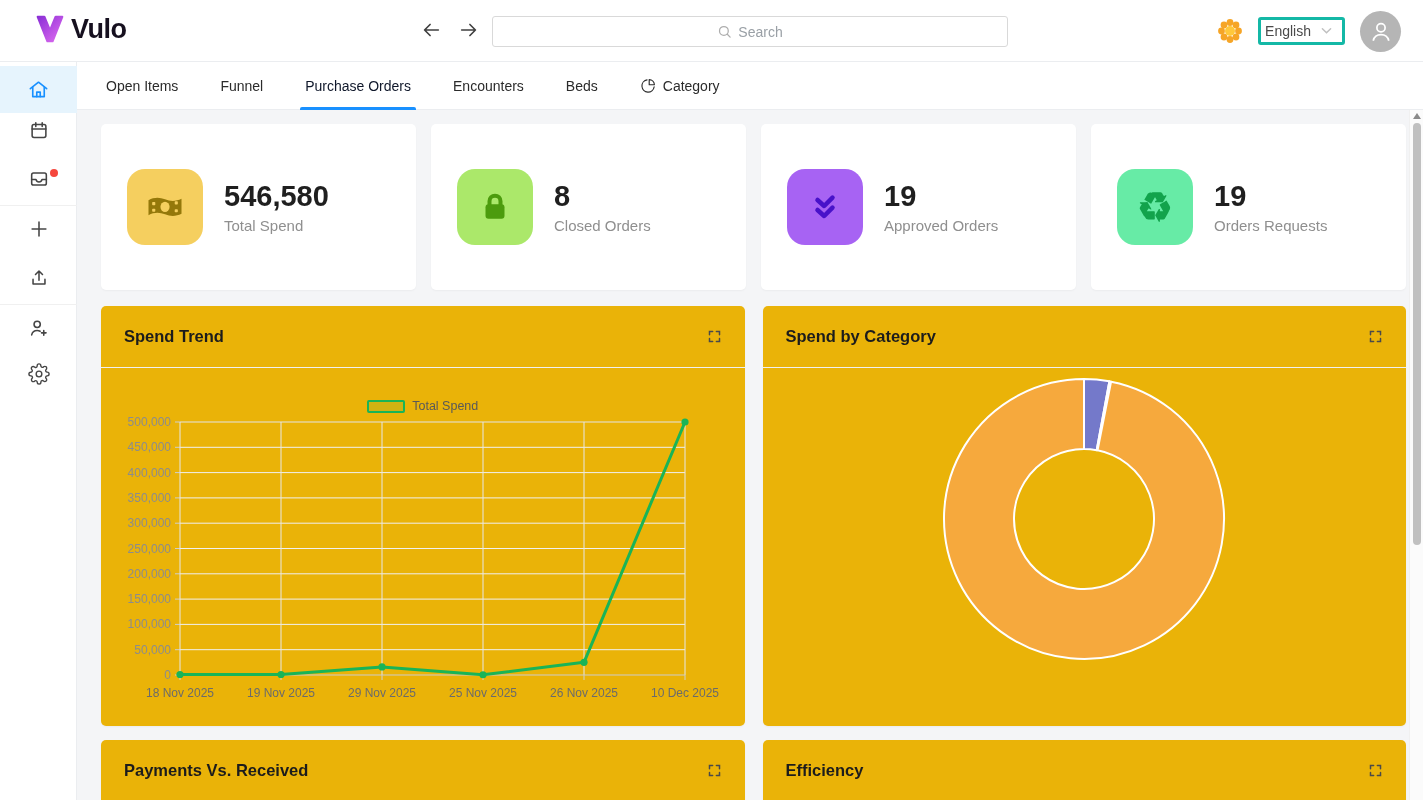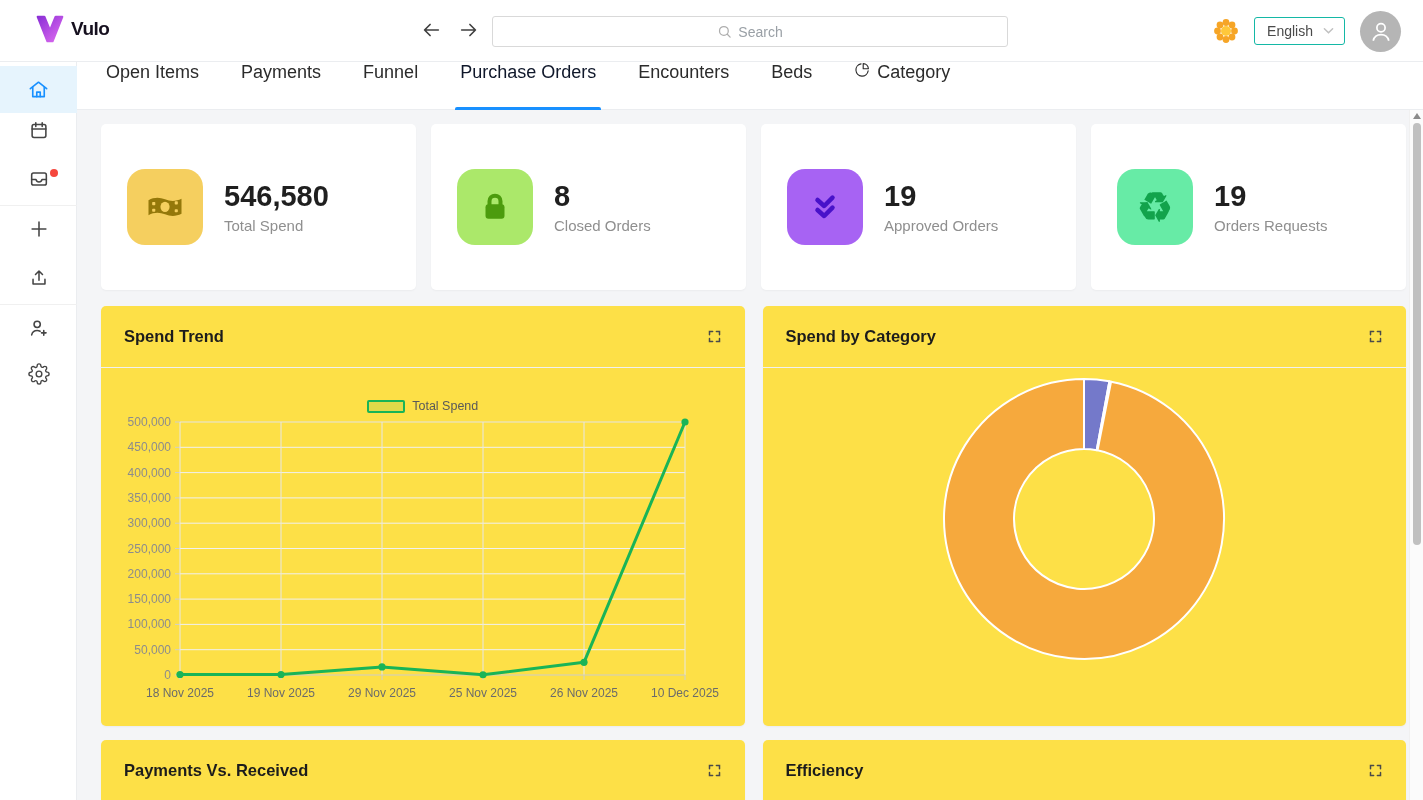--- a/index.html
+++ b/index.html
@@ -3,69 +3,69 @@
 <meta charset="utf-8">
 <style>
   * { margin:0; padding:0; box-sizing:border-box; }
   html,body { width:1423px; height:800px; overflow:hidden; background:#f4f5f7;
     font-family:"Liberation Sans", sans-serif; color:#262626; }
 
   
   .header { position:absolute; left:0; top:0; width:1423px; height:62px; background:#fff;
     border-bottom:1px solid #ebedf0; z-index:5; }
   .logo { position:absolute; left:34px; top:13px; display:flex; align-items:center; gap:5px; }
-  .logo-text { font-size:19px; font-weight:700; color:#16101f; letter-spacing:-0.5px; }
+  .logo-text { font-size:27px; font-weight:700; color:#16101f; letter-spacing:-0.5px; }
   .nav-arrows { position:absolute; left:420px; top:19px; display:flex; gap:16px; }
   .nav-arrows svg { cursor:pointer; }
   .search-wrap { position:absolute; left:492px; top:16px; width:516px; height:31px; }
   .search-input { width:100%; height:100%; border:1px solid #d9d9d9; border-radius:3px;
     background:#fff; outline:none; font-size:14px; text-align:center; }
   .search-overlay { position:absolute; left:0; top:0; width:100%; height:100%; display:flex;
     align-items:center; justify-content:center; gap:6px; color:#9aa0a6; font-size:14px;
     pointer-events:none; }
   .hdr-right { position:absolute; right:22px; top:0; height:62px; display:flex; align-items:center; gap:15px; }
-  .lang-select { display:flex; align-items:center; gap:10px; border:1px solid #14b8a6; border-radius:3px;
-    height:28px; padding:0 10px 0 12px; font-size:14px; color:#4a4a4a; cursor:pointer; background:#fff; }
+  .lang-select { display:flex; align-items:center; gap:10px; border:3px solid #14b8a6; border-radius:3px;
+    height:28px; padding:0 10px 0 4px; font-size:14px; color:#4a4a4a; cursor:pointer; background:#fff; }
   .avatar { width:41px; height:41px; border-radius:50%; background:#b5b5b5; display:flex;
     align-items:center; justify-content:center; cursor:pointer; }
 
   
   .sidebar { position:absolute; left:0; top:62px; width:77px; height:738px; background:#fff;
     border-right:1px solid #ebedf0; z-index:4; }
   .side-item { position:absolute; left:0; width:77px; height:44px; display:flex;
     align-items:center; justify-content:center; cursor:pointer; color:#454545; }
   .side-item.active { background:#e6f4fd; height:47px; color:#1890ff; }
   .side-divider { position:absolute; left:0; width:77px; border-top:1px solid #f0f0f0; }
   .badge-dot { position:absolute; width:8px; height:8px; border-radius:50%; background:#f5473d;
     margin-left:30px; margin-top:-12px; }
 
   
   .tabbar { position:absolute; left:77px; top:62px; width:1346px; height:48px; background:#fff;
     border-bottom:1px solid #ebedf0; display:flex; align-items:stretch; padding-left:8px; }
-  .tab { display:flex; gap:7px; padding:0 21px; font-size:18px; color:#2b2b2b;
+  .tab { display:flex; align-items:center; gap:7px; padding:0 21px; font-size:14px; color:#2b2b2b;
     cursor:pointer; position:relative; }
   .tab.active { color:#0f172a; }
   .tab.active::after { content:""; position:absolute; left:16px; right:16px; bottom:-1px;
     height:3px; background:#1890ff; border-radius:2px 2px 0 0; }
 
   
   .main { position:absolute; left:85px; top:110px; width:1346px; height:690px;
     padding:14px 25px 8px 16px; overflow:hidden; }
   .stats-row { display:grid; grid-template-columns:repeat(4,1fr); gap:15px; height:166px; }
   .stat-card { background:#fff; border-radius:5px; box-shadow:0 1px 2px rgba(0,0,0,0.04);
     display:flex; align-items:center; padding-left:26px; gap:21px; }
   .stat-icon { width:76px; height:76px; border-radius:18px; display:flex; align-items:center;
     justify-content:center; flex:none; }
   .stat-value { font-size:29px; font-weight:700; color:#1f1f1f; line-height:1.15; }
   .stat-label { font-size:15px; color:#8f8f8f; margin-top:3px; }
   .recycle-glyph { font-size:40px; line-height:1; font-weight:bold; }
 
   .charts-row { display:grid; grid-template-columns:1fr 1fr; gap:18px; height:420px; margin-top:16px; }
   .bottom-row { display:grid; grid-template-columns:1fr 1fr; gap:18px; height:120px; margin-top:14px; }
-  .panel { background:#fde047; border-radius:5px; box-shadow:0 1px 2px rgba(0,0,0,0.04); overflow:hidden; }
+  .panel { background:#eab308; border-radius:5px; box-shadow:0 1px 2px rgba(0,0,0,0.04); overflow:hidden; }
   .panel-head { height:62px; display:flex; align-items:center; justify-content:space-between;
     padding:0 23px; border-bottom:1px solid #f0f0f0; }
   .panel-title { font-size:16.5px; font-weight:700; color:#1c1c1c; }
   .expand-btn { cursor:pointer; display:flex; color:#4a4a4a; }
   .legend-row { margin-top:30px; height:16px; display:flex; justify-content:center;
     align-items:center; gap:24px; font-size:12.5px; color:#595959; }
   .legend-row .li { display:flex; align-items:center; gap:7px; }
   .lg-box { width:38px; height:13px; border:2px solid; border-radius:2px; }
   .lg-swatch { width:27px; height:12px; border-radius:2px; }
   .chart-svg { display:block; }
@@ -189,23 +189,20 @@
     <svg width="22" height="22" viewBox="0 0 24 24" fill="none" stroke="currentColor" stroke-width="1.5" stroke-linecap="round" stroke-linejoin="round">
       <circle cx="12" cy="12" r="3.1"></circle>
       <path d="M19.4 15a1.65 1.65 0 0 0 .33 1.82l.06.06a2 2 0 1 1-2.83 2.83l-.06-.06a1.65 1.65 0 0 0-1.82-.33 1.65 1.65 0 0 0-1 1.51V21a2 2 0 1 1-4 0v-.09a1.65 1.65 0 0 0-1-1.51 1.65 1.65 0 0 0-1.82.33l-.06.06a2 2 0 1 1-2.83-2.83l.06-.06a1.65 1.65 0 0 0 .33-1.82 1.65 1.65 0 0 0-1.51-1H3a2 2 0 1 1 0-4h.09a1.65 1.65 0 0 0 1.51-1 1.65 1.65 0 0 0-.33-1.82l-.06-.06a2 2 0 1 1 2.83-2.83l.06.06a1.65 1.65 0 0 0 1.82.33h.08a1.65 1.65 0 0 0 1-1.51V3a2 2 0 1 1 4 0v.09a1.65 1.65 0 0 0 1 1.51h.08a1.65 1.65 0 0 0 1.82-.33l.06-.06a2 2 0 1 1 2.83 2.83l-.06.06a1.65 1.65 0 0 0-.33 1.82v.08a1.65 1.65 0 0 0 1.51 1H21a2 2 0 1 1 0 4h-.09a1.65 1.65 0 0 0-1.51 1z"></path>
       </svg>
   </div>
 </div>
 
 <div class="tabbar">
   <div class="tab">
       <span>Open Items</span>
-    </div>
-  <div class="tab">
-      <span>Payments</span>
     </div>
   <div class="tab">
       <span>Funnel</span>
     </div>
   <div class="tab active">
       <span>Purchase Orders</span>
     </div>
   <div class="tab">
       <span>Encounters</span>
     </div>

